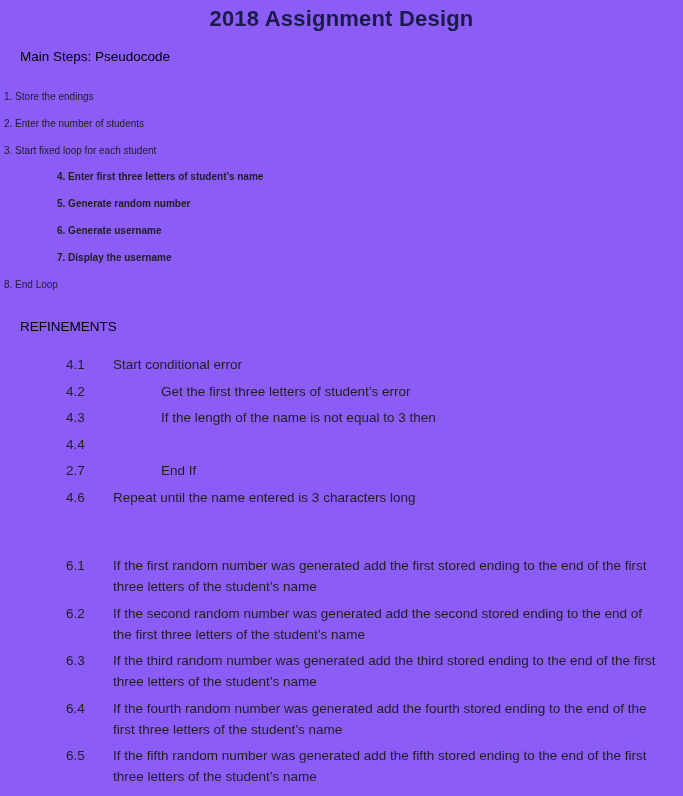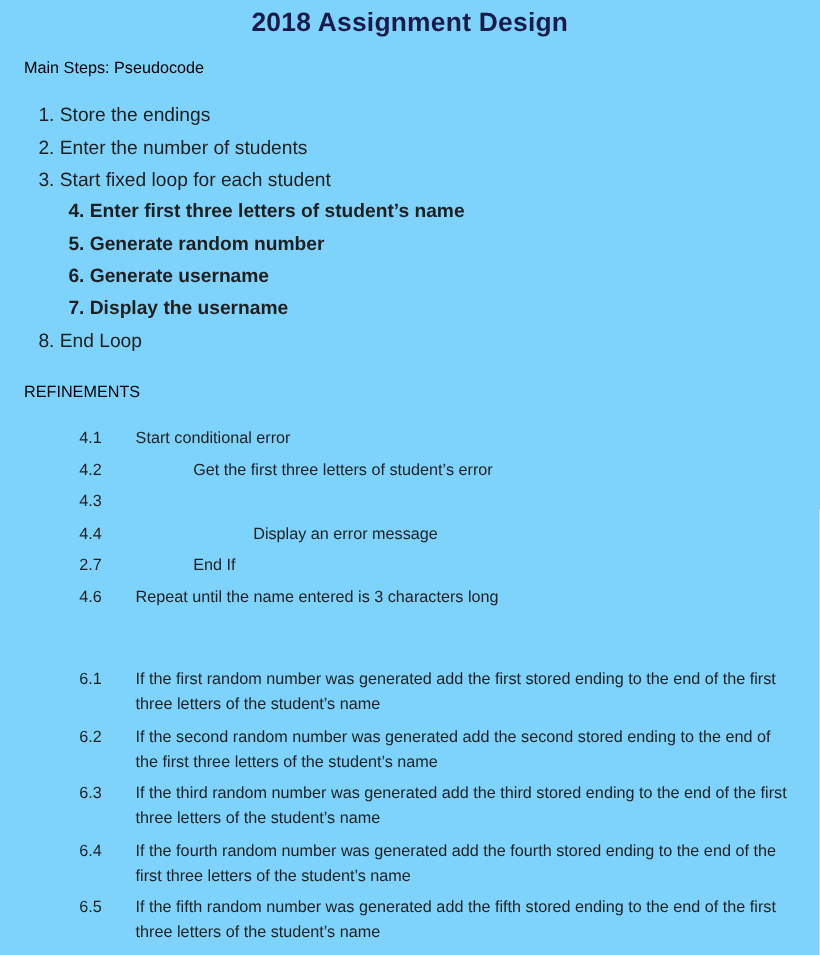--- a/index.html
+++ b/index.html
@@ -4,21 +4,21 @@
 <style>
   html, body {
     margin: 0;
     padding: 0;
     background: #ffffff;
   }
   .page {
     position: relative;
     width: 683px;
     height: 796px;
-    background: #7dd3fc;
+    background: #8b5cf6;
     font-family: "Liberation Sans", sans-serif;
     color: #1f1f1f;
     overflow: hidden;
     box-sizing: border-box;
   }
   .title {
     margin: 4px 0 0 0;
     text-align: center;
     font-size: 22px;
     line-height: 30px;
@@ -33,22 +33,22 @@
     font-weight: normal;
     color: #000000;
   }
   .heading.refinements {
     margin-top: 20px;
   }
   .steps {
     margin: 18px 0 0 0;
   }
   .step {
-    margin: 0 0 0 32px;
-    font-size: 16px;
+    margin: 0 0 0 4px;
+    font-size: 10px;
     line-height: 26.8px;
     white-space: nowrap;
   }
   .step.indented {
     margin-left: 57px;
     font-weight: bold;
   }
   .ref-list {
     margin-top: 16px;
   }
@@ -102,24 +102,24 @@
     <div class="ref-row">
       <span class="ref-num">4.1</span>
       <span class="ref-text lvl0">Start conditional error</span>
     </div>
     <div class="ref-row">
       <span class="ref-num">4.2</span>
       <span class="ref-text lvl1">Get the first three letters of student’s error</span>
     </div>
     <div class="ref-row">
       <span class="ref-num">4.3</span>
+      <span class="ref-text lvl1">If the length of the name is not equal to 3 then</span>
     </div>
     <div class="ref-row">
       <span class="ref-num">4.4</span>
-      <span class="ref-text lvl2">Display an error message</span>
     </div>
     <div class="ref-row">
       <span class="ref-num">2.7</span>
       <span class="ref-text lvl1">End If</span>
     </div>
     <div class="ref-row">
       <span class="ref-num">4.6</span>
       <span class="ref-text lvl0">Repeat until the name entered is 3 characters long</span>
     </div>
   </div>

